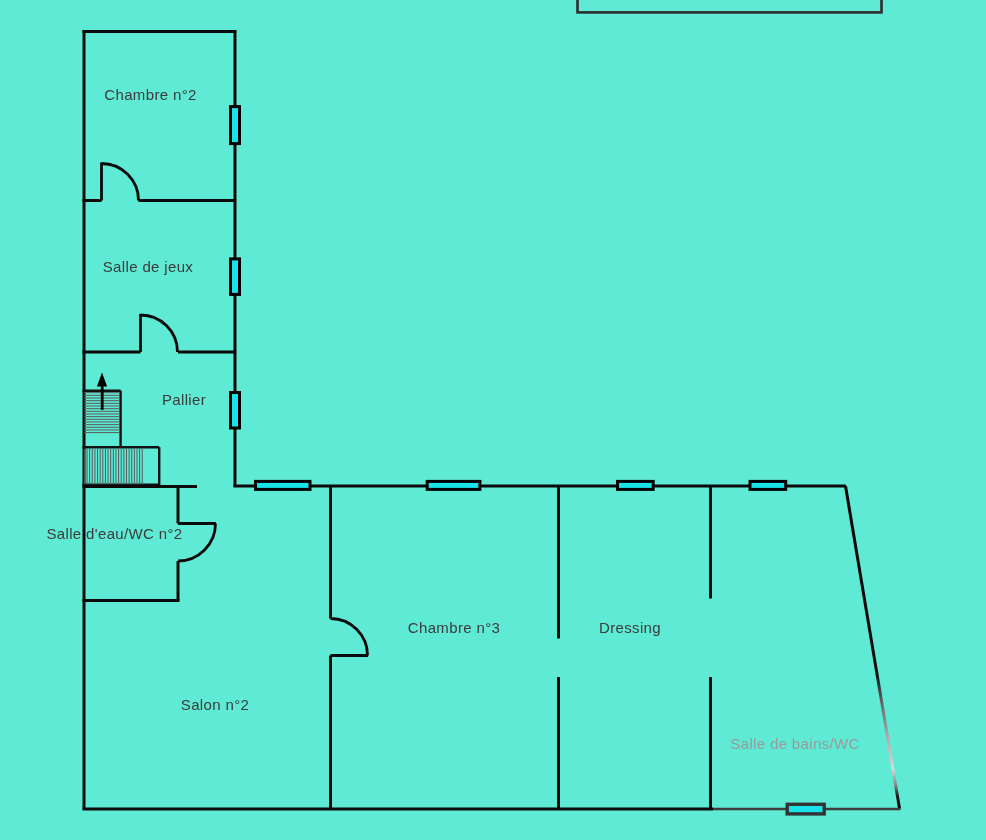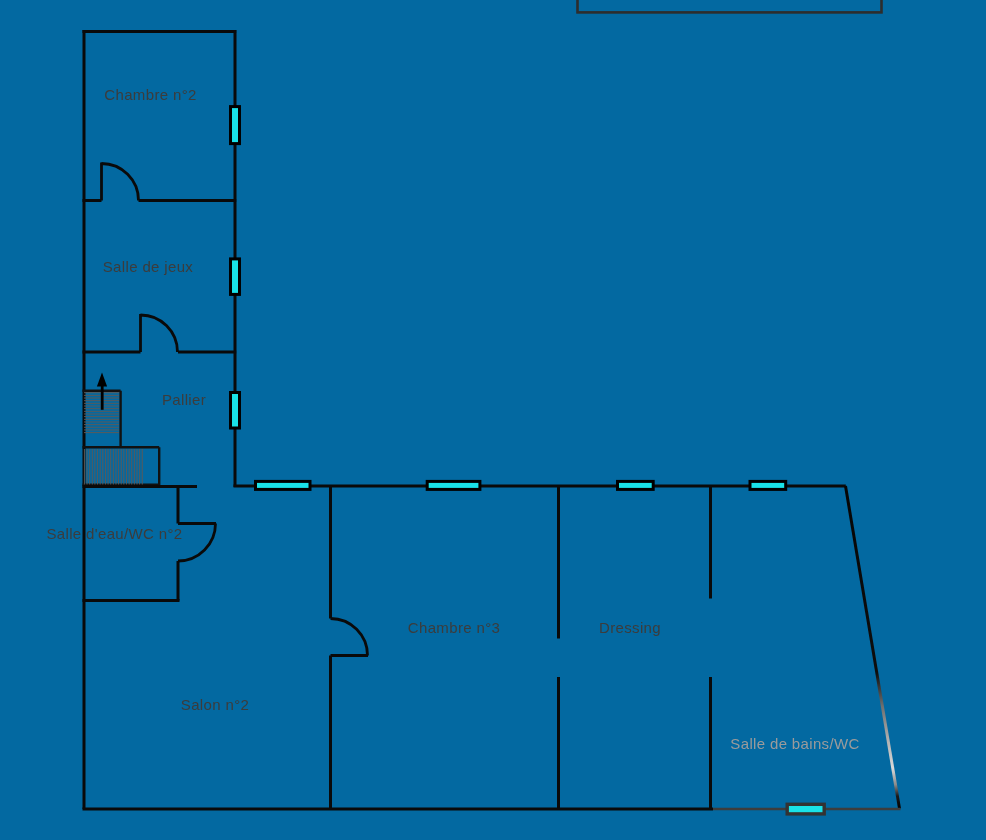--- a/index.html
+++ b/index.html
@@ -1,16 +1,16 @@
 <!DOCTYPE html>
 <html><head>
 <meta charset="utf-8">
 <style>
   html,body{margin:0;padding:0;background:#ffffff;}
-  #plan{width:986px;height:840px;position:relative;overflow:hidden;background:#0369a1;}
+  #plan{width:986px;height:840px;position:relative;overflow:hidden;background:#5eead4;}
   svg text{font-family:"Liberation Sans", sans-serif;font-size:15px;fill:#3c3c3c;letter-spacing:0.35px;}
 </style>
 </head>
 <body>
 <div id="plan">
 <svg width="986" height="840" viewBox="0 0 986 840" xmlns="http://www.w3.org/2000/svg" fill="none">
 <defs>
 <linearGradient id="slantg" gradientUnits="userSpaceOnUse" x1="845.5" y1="486" x2="899.5" y2="809">
   <stop offset="0" stop-color="#060606"></stop>
   <stop offset="0.58" stop-color="#0e0e0e"></stop>

